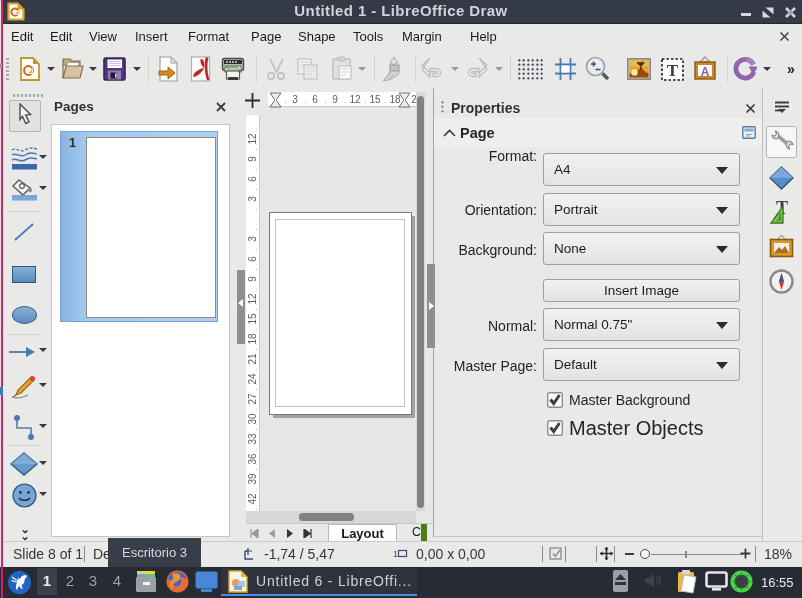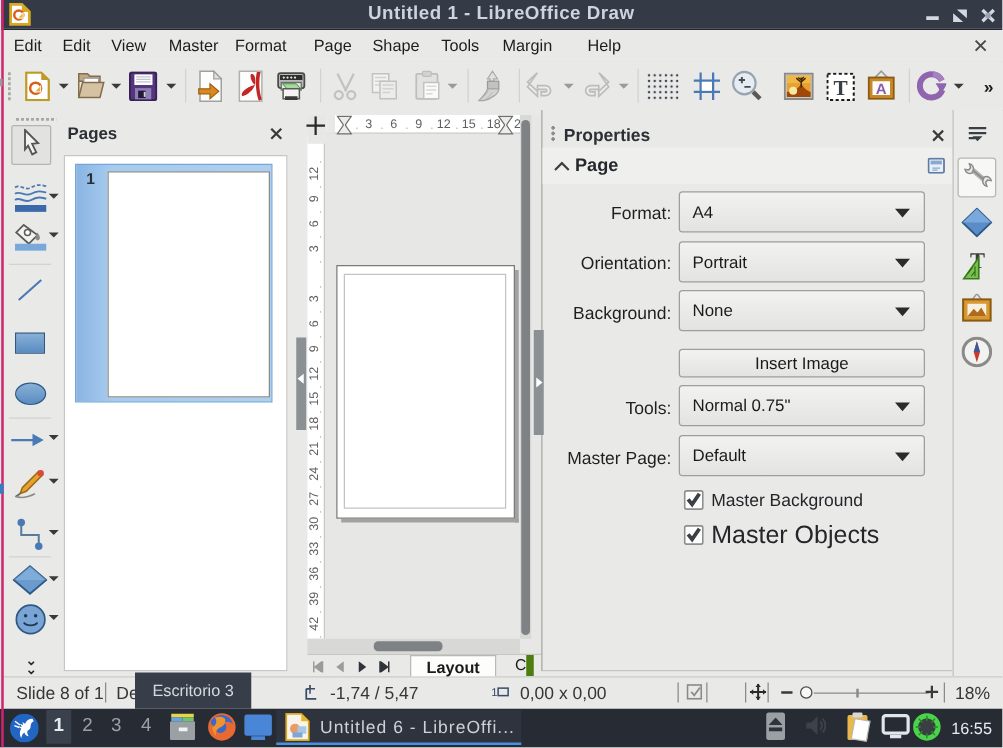--- a/index.html
+++ b/index.html
@@ -38,21 +38,21 @@
 <svg class="a" style="left:784px;top:6px" width="13" height="13" viewBox="0 0 13 13">
     <path d="M2 2l9 9M11 2l-9 9" stroke="#d3d8e1" stroke-width="2.6"></path>
     <rect x="4.5" y="4.5" width="4" height="4" fill="#9aa2b0"></rect>
   </svg>
 
 <div class="a" style="left:0;top:24px;width:802px;height:25px;background:#e9e9e8"></div>
 <div class="a" style="left:0;top:48.5px;width:802px;height:1px;background:#d9d9d7"></div>
 <span class="mi" style="left:11px;top:24px">Edit</span>
 <span class="mi" style="left:50px;top:24px">Edit</span>
 <span class="mi" style="left:89px;top:24px">View</span>
-<span class="mi" style="left:135px;top:24px">Master</span>
+<span class="mi" style="left:135px;top:24px">Insert</span>
 <span class="mi" style="left:188px;top:24px">Format</span>
 <span class="mi" style="left:251px;top:24px">Page</span>
 <span class="mi" style="left:298px;top:24px">Shape</span>
 <span class="mi" style="left:353px;top:24px">Tools</span>
 <span class="mi" style="left:402px;top:24px">Margin</span>
 <span class="mi" style="left:470px;top:24px">Help</span>
 <svg class="a" style="left:779px;top:31px" width="11" height="11" viewBox="0 0 11 11">
     <path d="M1.5 1.5l8 8M9.5 1.5l-8 8" stroke="#4a4a48" stroke-width="1.6"></path>
   </svg>
 
@@ -384,28 +384,28 @@
 <div class="a" style="left:434px;top:118px;width:328px;height:29px;background:#efefee"></div>
 <svg class="a" style="left:443px;top:129px" width="13" height="8" viewBox="0 0 13 8">
     <path d="M1 7L6.5 1.5 12 7" stroke="#3a3f44" stroke-width="1.7" fill="none"></path>
   </svg>
 <div class="a" style="left:460px;top:125px;width:60px;height:18px;font-size:14.5px;font-weight:bold;color:#24282c">Page</div>
 <svg class="a" style="left:742px;top:126px" width="14" height="13" viewBox="0 0 14 13">
     <rect x="0.8" y="0.8" width="12.4" height="11.4" rx="1" fill="#e8eef6" stroke="#5a7ca5" stroke-width="1.4"></rect>
     <rect x="2.5" y="2.5" width="9" height="3" fill="#8aa8cc"></rect>
     <path d="M4 8.5h6M4 10h4" stroke="#8aa8cc" stroke-width="1"></path>
   </svg>
-<span class="lbl" style="top:162px">Format:</span>
+<span class="lbl" style="top:148px">Format:</span>
 <div class="dd" style="top:152.5px;height:33px">A4</div>
 <span class="lbl" style="top:202px">Orientation:</span>
 <div class="dd" style="top:192.5px;height:33px">Portrait</div>
 <span class="lbl" style="top:242px">Background:</span>
 <div class="dd" style="top:232px;height:33px">None</div>
 <div class="a" style="left:543px;top:279px;width:197px;height:23px;border:1px solid #9e9e9b;border-radius:3px;background:linear-gradient(#f2f2f1,#e3e3e1);color:#1a1a1a;font-size:13.5px;line-height:21px;text-align:center">Insert Image</div>
-<span class="lbl" style="top:318px">Tools:</span>
+<span class="lbl" style="top:318px">Normal:</span>
 <div class="dd" style="top:308px;height:33px">Normal 0.75"</div>
 <span class="lbl" style="top:358px">Master Page:</span>
 <div class="dd" style="top:348px;height:33px">Default</div>
 <svg class="a" style="left:547px;top:392px" width="16" height="16" viewBox="0 0 16 16">
     <rect x="0.7" y="0.7" width="14.6" height="14.6" rx="1.5" fill="#fdfdfd" stroke="#8e8e8c" stroke-width="1.4"></rect>
     <path d="M3.5 7.5l3.2 4L12.5 3" stroke="#3b4045" stroke-width="3" fill="none"></path>
   </svg>
 <div class="a" style="left:569px;top:392px;width:170px;height:16px;font-size:14px;color:#26262a;line-height:16px">Master Background</div>
 <svg class="a" style="left:547px;top:419.5px" width="16" height="16" viewBox="0 0 16 16">
     <rect x="0.7" y="0.7" width="14.6" height="14.6" rx="1.5" fill="#fdfdfd" stroke="#8e8e8c" stroke-width="1.4"></rect>

